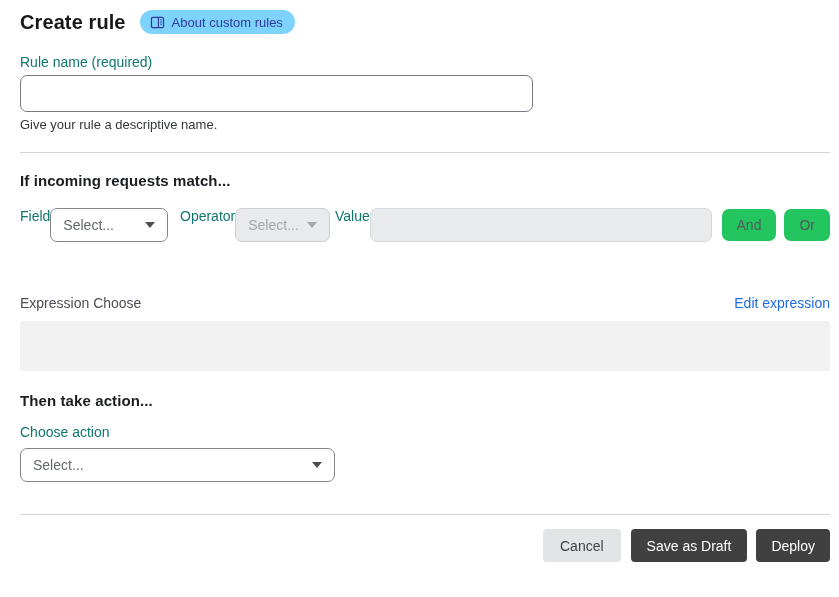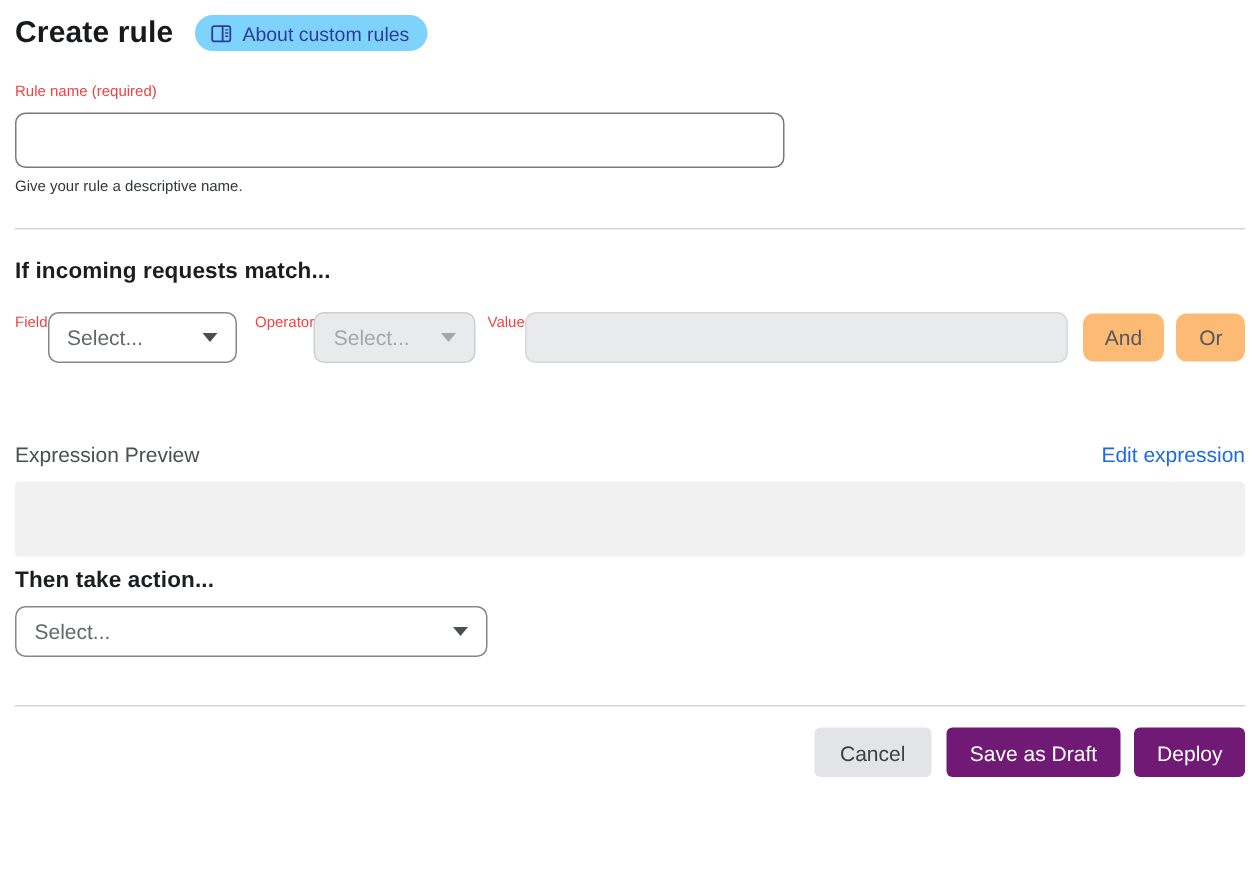--- a/index.html
+++ b/index.html
@@ -7,46 +7,46 @@
   body {
     font-family: "Liberation Sans", "DejaVu Sans", sans-serif;
     color: #20232a;
     font-size: 14px;
   }
   .page {
     position: relative;
     width: 839px;
     height: 597px;
     background: #fff;
-    padding: 10px 9px 11px 10px;
+    padding: 10px 9px 11px 20px;
     overflow: hidden;
   }
 
   
   .header-row { display: flex; align-items: center; gap: 14px; height: 24px; margin-bottom: 20px; }
   .page-title { font-size: 20px; font-weight: 700; color: #17191d; letter-spacing: 0.1px; }
   .badge {
     display: inline-flex; align-items: center; gap: 7px;
     height: 24px; padding: 0 12px 0 10px;
     background: #7dd3fc; border-radius: 12px;
     color: #303a9c; font-size: 13px; cursor: pointer; border: none;
     font-family: inherit;
   }
   .badge svg { display: block; }
 
   
-  .field-label { display: block; font-size: 10px; color: #ef4444; height: 16px; line-height: 16px; }
+  .field-label { display: block; font-size: 14px; color: #0f766e; height: 16px; line-height: 16px; }
   .rule-name-label { margin-bottom: 5px; }
   .rule-name-input {
     width: 513px; height: 37px;
     border: 1px solid #767a80; border-radius: 7px;
     background: #fff; padding: 0 10px; font-size: 14px;
     font-family: inherit; color: #20232a; display: block;
   }
-  .helper-text { margin-top: 5px; font-size: 10px; color: #33363c; height: 16px; line-height: 16px; }
+  .helper-text { margin-top: 5px; font-size: 13px; color: #33363c; height: 16px; line-height: 16px; }
 
   .divider { border: none; border-top: 1px solid #d2d4d7; height: 0; }
   .divider-1 { margin-top: 19px; }
   .divider-2 { margin-top: 32px; }
 
   .section-heading { font-size: 15px; font-weight: 700; color: #1b1d22; margin-top: 19px; height: 18px; line-height: 18px; letter-spacing: 0.1px; }
 
   
   .condition-row { display: flex; align-items: flex-end; margin-top: 18px; }
   .cond-col { display: flex; flex-direction: row; }
@@ -72,40 +72,40 @@
   .select-box.disabled .chevron { border-top-color: #a3a7ac; }
 
   .value-input {
     height: 34px; width: 100%; border-radius: 7px;
     background: #e9eaec; border: 1px solid #d6d8da;
     padding: 0 10px; font-size: 14px; font-family: inherit; color: #20232a; display: block;
   }
 
   .logic-btn {
     height: 32px; margin-bottom: 1px; padding: 0 15px; border: none; border-radius: 7px;
-    background: #fdba74; color: #55585d; font-size: 14px; font-family: inherit; cursor: default;
+    background: #22c55e; color: #55585d; font-size: 14px; font-family: inherit; cursor: default;
   }
   .logic-btn + .logic-btn { margin-left: 8px; }
 
   
   .preview-header { display: flex; justify-content: space-between; align-items: center; margin-top: 52px; height: 17px; }
   .preview-label { font-size: 14px; color: #4b4f55; }
   .edit-link { font-size: 14px; color: #1e6be0; text-decoration: none; cursor: pointer; }
   .preview-box { margin-top: 10px; height: 50px; background: #f1f1f2; border-radius: 3px; }
 
   
-  .action-heading { margin-top: 7px; }
+  .action-heading { margin-top: 21px; }
   .choose-label { margin-top: 14px; }
   .action-select { width: 315px; margin-top: 8px; }
 
   
   .footer-row { display: flex; justify-content: flex-end; align-items: center; margin-top: 14px; }
   .btn { height: 33px; border-radius: 4px; font-size: 14px; font-family: inherit; cursor: pointer; border: none; }
   .btn-cancel { background: #e3e4e6; color: #3c3f44; padding: 0 17px; margin-right: 10px; }
-  .btn-primary { background: #701a75; color: #ffffff; }
+  .btn-primary { background: #404040; color: #ffffff; }
   .btn-save { padding: 0 16px; margin-right: 9px; }
   .btn-deploy { padding: 0 15px; }
 </style>
 </head>
 <body>
 
 <div class="page">
 
   <div class="header-row">
     <div class="page-title">Create rule</div>
@@ -151,26 +151,27 @@
     <div class="cond-col col-value">
       <span class="field-label">Value</span>
       <input class="value-input" type="text" disabled="" value="" style="">
     </div>
 
     <button class="logic-btn" disabled="">And</button>
     <button class="logic-btn" disabled="">Or</button>
   </div>
 
   <div class="preview-header">
-    <span class="preview-label">Expression Preview</span>
+    <span class="preview-label">Expression Choose</span>
     <a class="edit-link">Edit expression</a>
   </div>
   <div class="preview-box"></div>
 
   <div class="section-heading action-heading">Then take action...</div>
+  <span class="field-label choose-label">Choose action</span>
   <button class="select-box action-select">
     <span>Select...</span>
     <span class="chevron"></span>
   </button>
 
   <hr class="divider divider-2">
 
   <div class="footer-row">
     <button class="btn btn-cancel">Cancel</button>
     <button class="btn btn-primary btn-save">Save as Draft</button>

